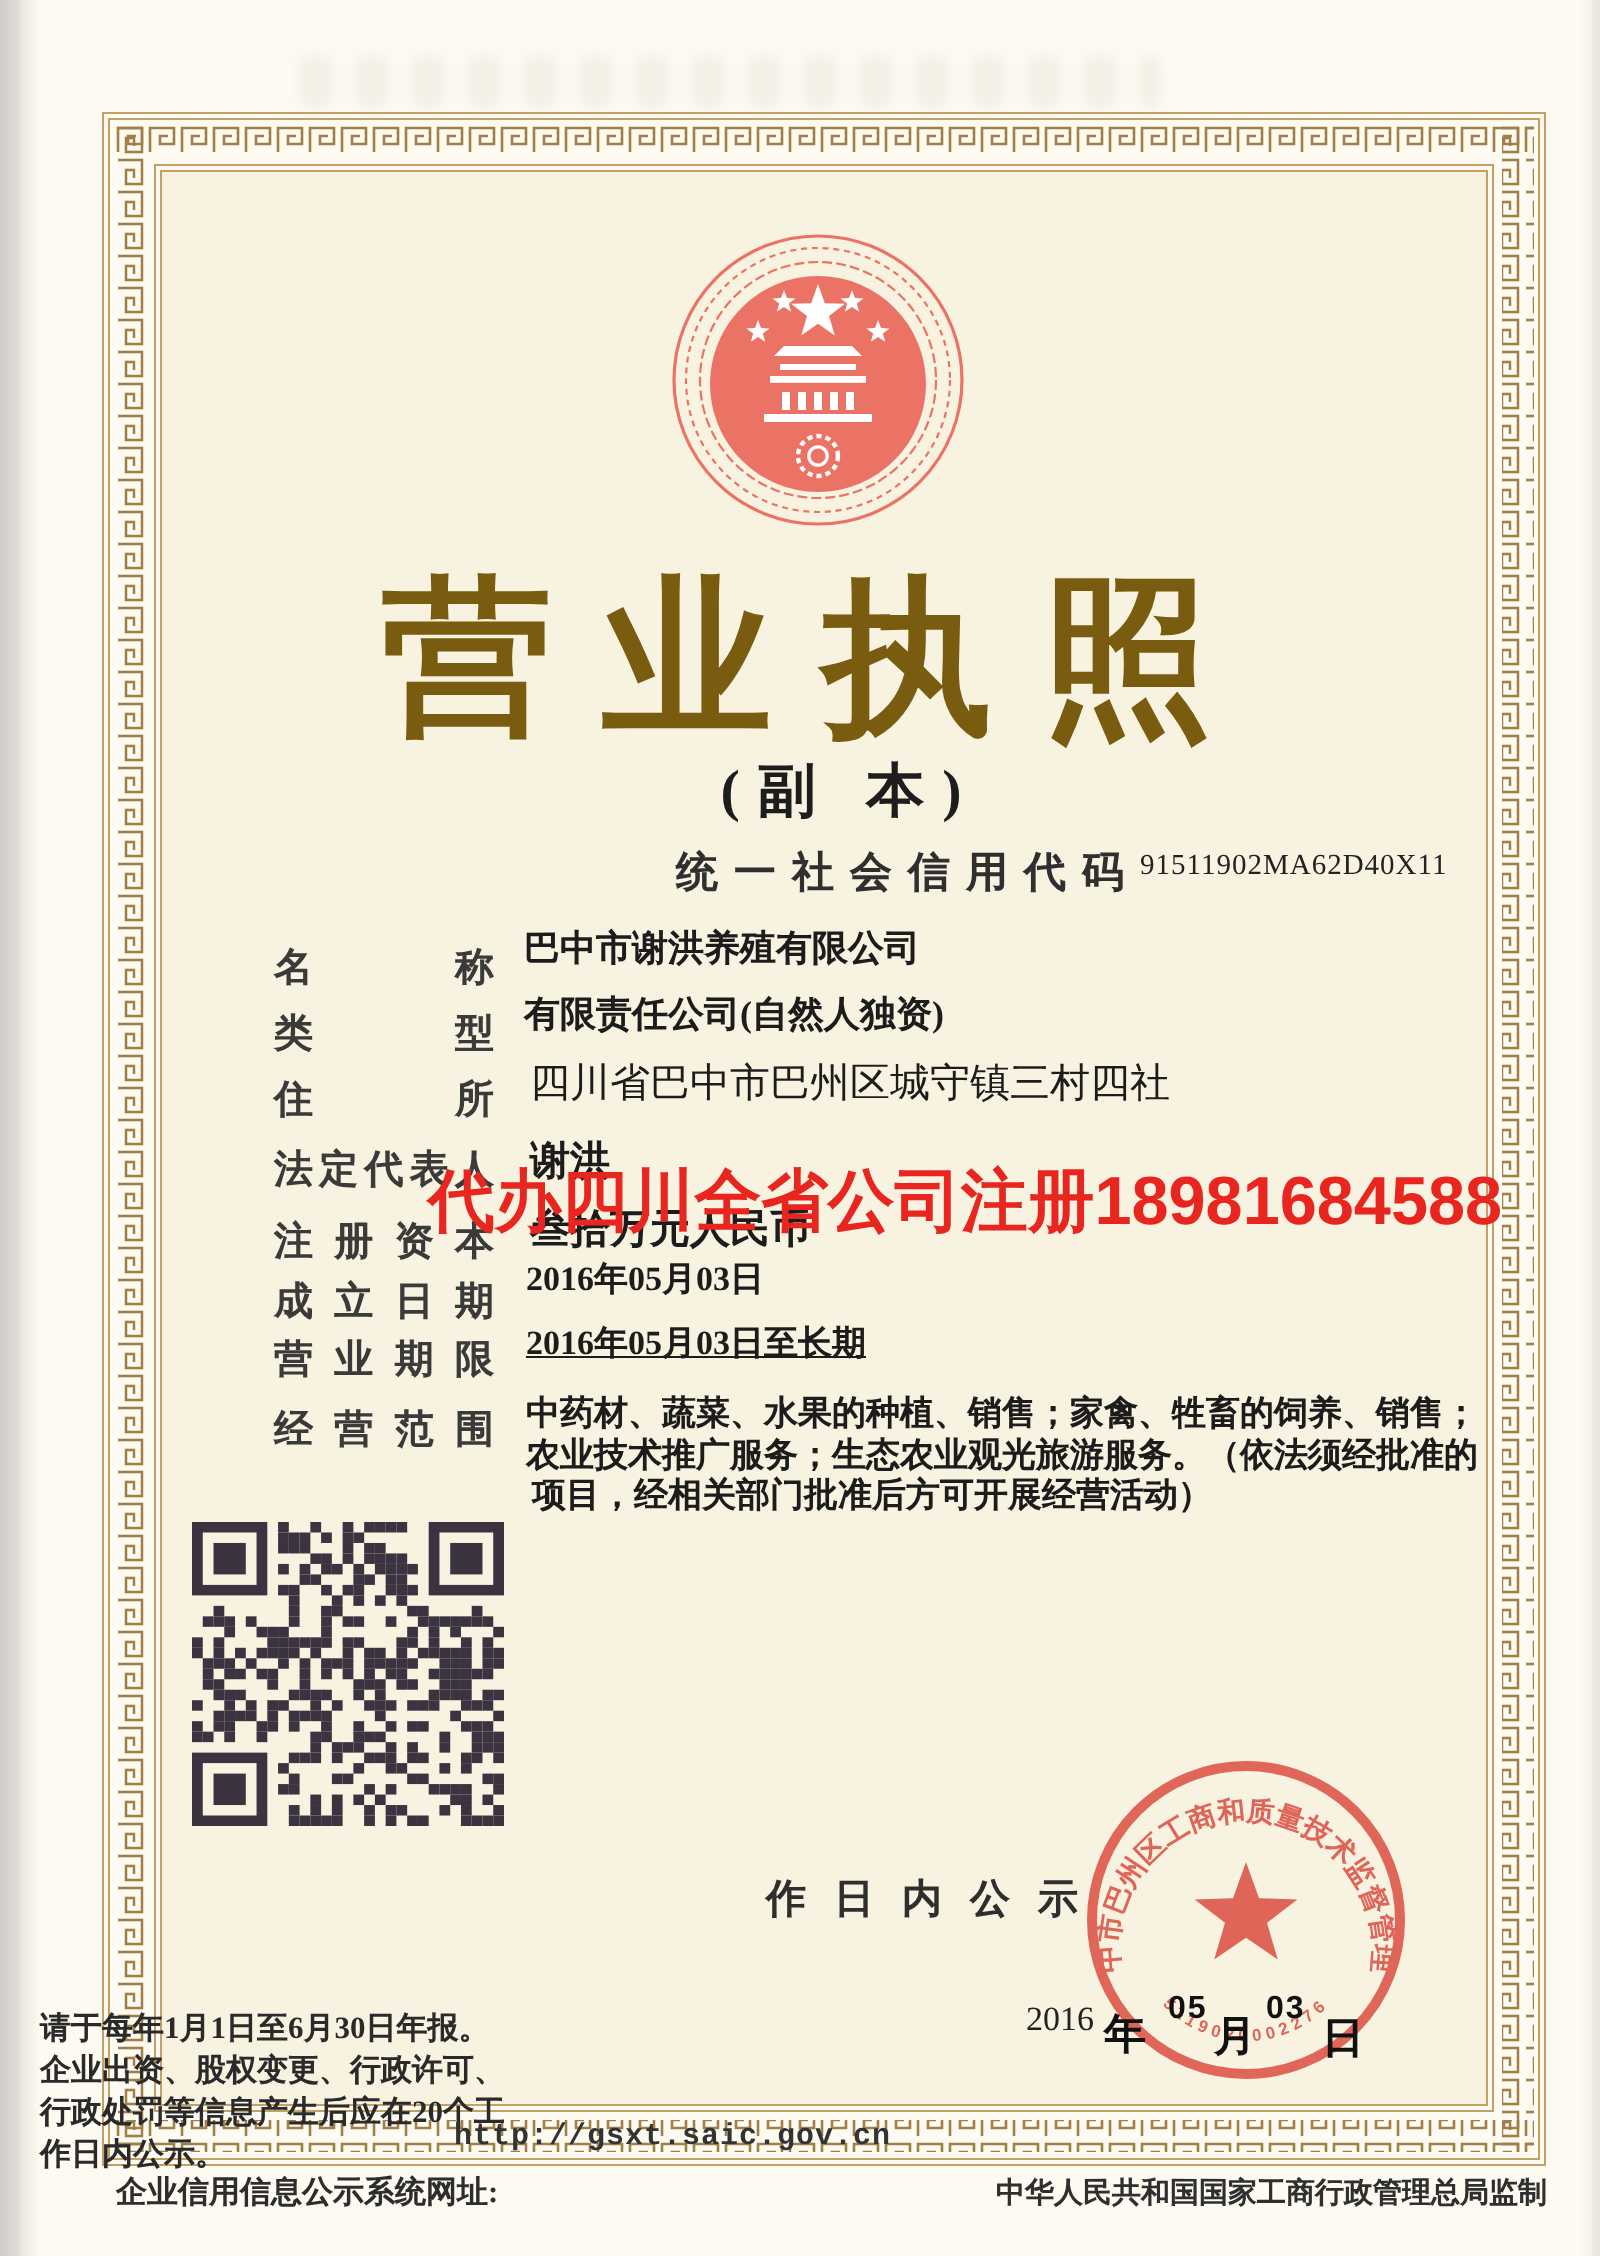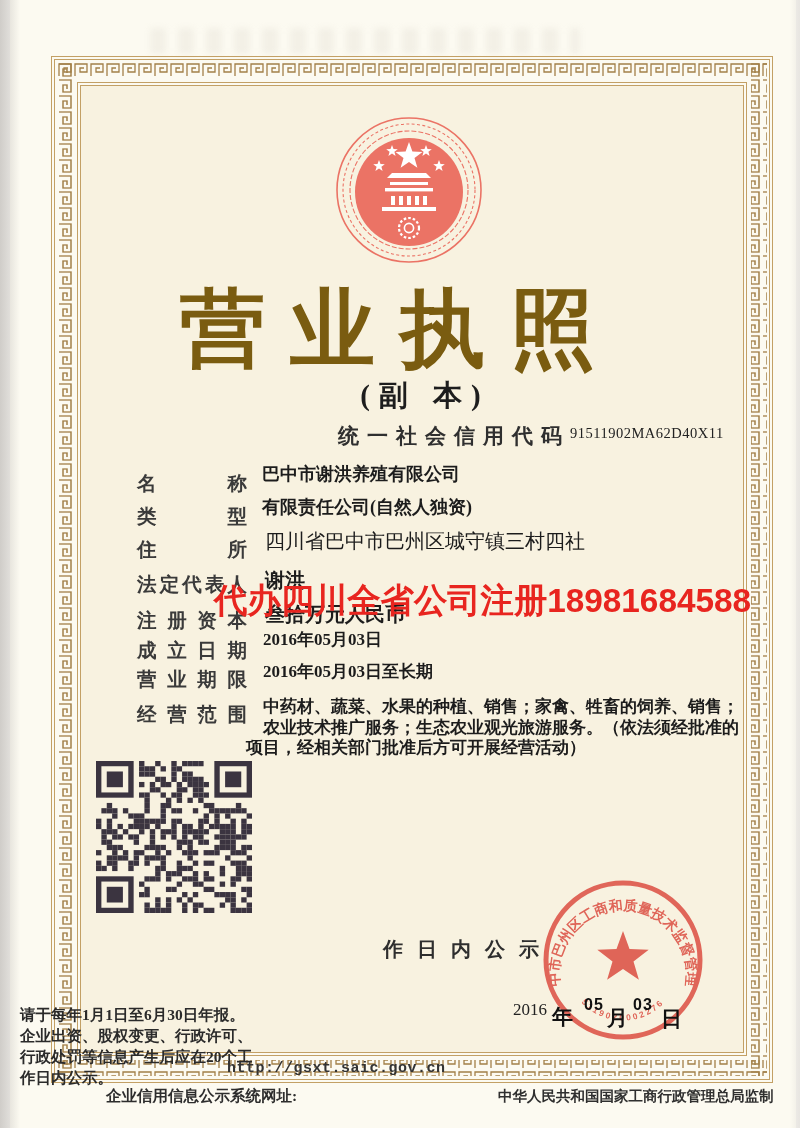--- a/index.html
+++ b/index.html
@@ -14,39 +14,39 @@
   .scan-shadow-right{position:absolute;right:0;top:0;width:10px;height:1128px;
     background:linear-gradient(270deg,#d8d5d0,rgba(255,255,255,0));opacity:.4;z-index:9;}
   .ghost-top{position:absolute;left:150px;top:28px;width:430px;height:26px;
     background:repeating-linear-gradient(90deg,#efece2 0 16px,rgba(255,255,255,0) 16px 28px);
     filter:blur(3px);opacity:.7;}
   .frame-line{position:absolute;border:1px solid #c3a065;}
   .inner-bg{position:absolute;left:81px;top:86px;width:662px;height:966px;background:#f8f2e0;}
   .abs{position:absolute;}
   .cn-sans{font-family:"Liberation Sans", sans-serif;}
   .cn-serif{font-family:"Liberation Serif", serif;}
-  .title{font-size:85px;font-weight:900;color:#7a5c10;letter-spacing:25px;white-space:nowrap;}
+  .title{font-size:85px;font-weight:900;color:#7a5c10;letter-spacing:25px;white-space:nowrap;margin-left:11px;}
   .subtitle{font-size:29px;font-weight:700;color:#1d1d1d;letter-spacing:9px;white-space:nowrap;}
   .cc-label{font-size:21px;font-weight:700;color:#2f2f2f;letter-spacing:8px;white-space:nowrap;}
   .cc-code{font-size:14.5px;color:#222;letter-spacing:.5px;white-space:nowrap;}
   .f-label{width:110px;font-size:19.5px;color:#3a3a3a;font-weight:600;display:flex;justify-content:space-between;}
   .f-label span{display:block;}
   .f-value{font-size:20px;color:#1c1c1c;font-weight:600;white-space:nowrap;}
   .f-bold{font-weight:700;font-size:18px;}
   .scope-line{font-size:17px;color:#1c1c1c;font-weight:600;white-space:nowrap;line-height:20.5px;}
   .watermark{font-size:34px;font-weight:700;color:#e8251f;white-space:nowrap;z-index:7;
     font-family:"Liberation Sans", sans-serif;transform:scaleX(.98);transform-origin:left;}
   .authority{font-size:20px;font-weight:700;color:#2e2e2e;letter-spacing:14px;white-space:nowrap;}
   .date-char{font-size:21px;font-weight:700;color:#111;z-index:6;}
   .date-num{font-size:16px;font-weight:700;color:#111;z-index:6;font-family:"Liberation Sans",sans-serif;letter-spacing:1px;}
   .date-year{font-size:17px;color:#222;z-index:6;}
   .notice{font-size:15.5px;font-weight:600;color:#2a2a2a;line-height:20.8px;white-space:nowrap;z-index:6;}
   .site-url{font-size:15px;font-weight:700;color:#333;font-family:"Liberation Mono",monospace;
     letter-spacing:.5px;white-space:nowrap;z-index:6;}
-  .site-label{font-size:15.5px;font-weight:600;color:#2d2d2d;white-space:nowrap;margin-left:48px;}
+  .site-label{font-size:15.5px;font-weight:600;color:#2d2d2d;white-space:nowrap;}
   .issuer{font-size:14.5px;font-weight:600;color:#2f2f2f;white-space:nowrap;}
   svg{display:block;}
 </style>
 </head>
 <body>
 
 <div class="paper"></div>
 <div class="ghost-top"></div>
 
 <div class="frame-line" style="left:51px;top:56px;width:720px;height:1025px;"></div>
@@ -147,31 +147,31 @@
     <span>期</span>
   </div>
 <div class="abs f-value" style="left:263px;top:628px;font-weight:700;font-size:17px;z-index:3;">2016年05月03日</div>
 
 <div class="abs f-label spread" style="left:137px;top:666px;z-index:3;">
     <span>营</span>
     <span>业</span>
     <span>期</span>
     <span>限</span>
   </div>
-<div class="abs f-value" style="left:263px;top:660px;font-weight:700;font-size:17px;z-index:3;">2016年05月03日至长期</div>
+<div class="abs f-value" style="left:263px;top:660px;font-weight:700;font-size:17px;z-index:3;text-decoration:underline;">2016年05月03日至长期</div>
 
 <div class="abs f-label spread" style="left:137px;top:701px;z-index:3;">
     <span>经</span>
     <span>营</span>
     <span>范</span>
     <span>围</span>
   </div>
 <div class="abs scope-line" style="left:263px;top:697px;z-index:3;">中药材、蔬菜、水果的种植、销售；家禽、牲畜的饲养、销售；</div>
 <div class="abs scope-line" style="left:263px;top:717.5px;z-index:3;">农业技术推广服务；生态农业观光旅游服务。（依法须经批准的</div>
-<div class="abs scope-line" style="left:246px;top:738px;z-index:3;">项目，经相关部门批准后方可开展经营活动）</div>
+<div class="abs scope-line" style="left:266px;top:738px;z-index:3;">项目，经相关部门批准后方可开展经营活动）</div>
 
 <div class="abs watermark" style="left:214px;top:578px;">代办四川全省公司注册18981684588</div>
 
 <svg id="qr" class="abs" style="left:96px;top:761px;z-index:3;" width="156" height="152" viewBox="0 0 153.7 153.7" preserveAspectRatio="none">
     <rect x="42.4" y="0.0" width="5.3" height="5.3" fill="#3b3440"></rect>
     <rect x="58.3" y="0.0" width="5.3" height="5.3" fill="#3b3440"></rect>
     <rect x="74.2" y="0.0" width="5.3" height="5.3" fill="#3b3440"></rect>
     <rect x="84.8" y="0.0" width="5.3" height="5.3" fill="#3b3440"></rect>
     <rect x="90.1" y="0.0" width="5.3" height="5.3" fill="#3b3440"></rect>
     <rect x="95.4" y="0.0" width="5.3" height="5.3" fill="#3b3440"></rect>

